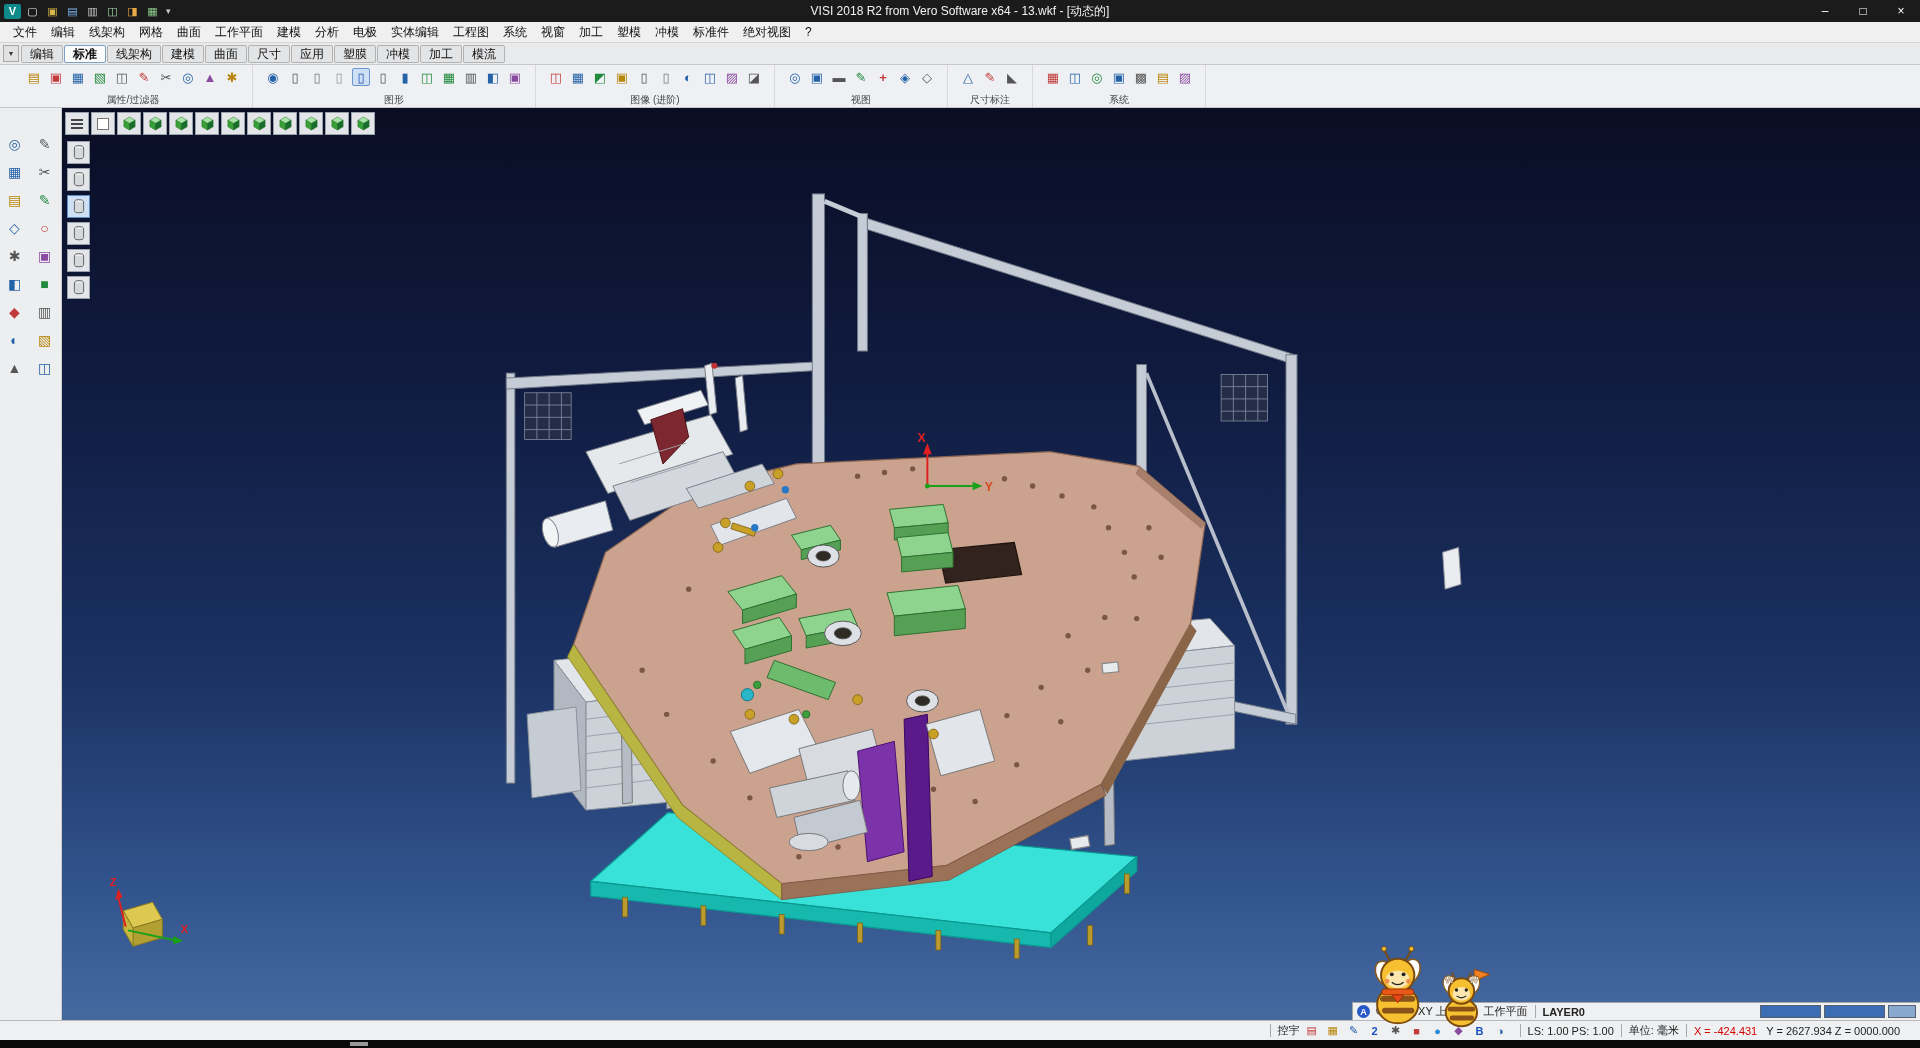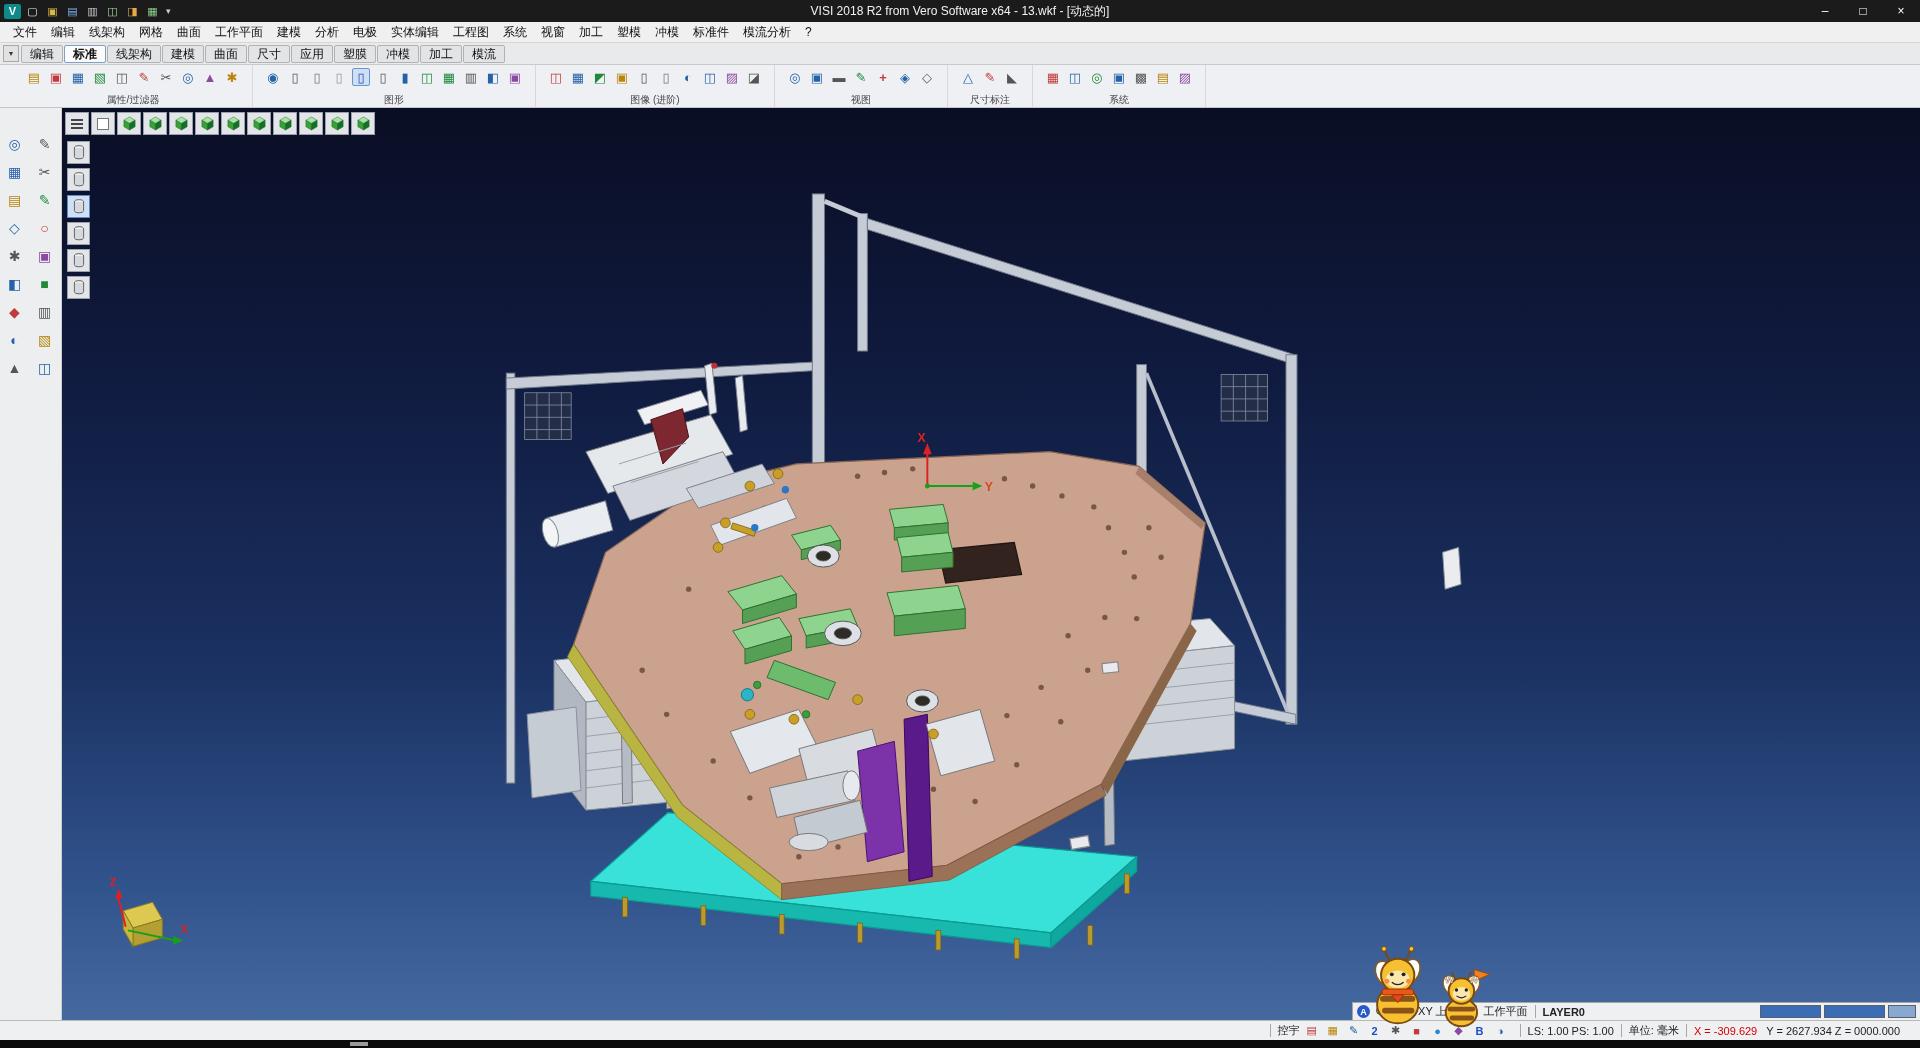--- a/index.html
+++ b/index.html
@@ -158,21 +158,21 @@
       <div class="menu-item">视窗</div>
 
       <div class="menu-item">加工</div>
 
       <div class="menu-item">塑模</div>
 
       <div class="menu-item">冲模</div>
 
       <div class="menu-item">标准件</div>
 
-      <div class="menu-item">模流分析</div>
+      <div class="menu-item">绝对视图</div>
 
       <div class="menu-item">?</div>
     </div>
 
   <div class="tabbar">
     <div class="tab-dd">▾</div>
     <span style="display:flex;align-items:center;">
 
         <div class="tab">编辑</div>
 
@@ -846,21 +846,21 @@
         </span>
         <span class="st-icon" style="color:#2563a8">
           <span>◑</span>
         </span>
       </span>
     <span class="vsep"></span>
     <span>LS: 1.00 PS: 1.00</span>
     <span class="vsep"></span>
     <span>单位: 毫米</span>
     <span class="vsep"></span>
-    <span class="coord-x">X = -309.629</span>
+    <span class="coord-x">X = -424.431</span>
     <span class="coord-rest">Y = 2627.934 Z = 0000.000</span>
   </div>
 
   <div class="taskbar">
     <div class="task-chip"></div>
   </div>
 
   <svg class="mascots" viewBox="0 0 150 100">
     <g>
       <ellipse cx="27" cy="32" rx="9" ry="13" fill="#ffffff" stroke="#8a5a18" stroke-width="1.5" transform="rotate(-25 27 32)"></ellipse>

